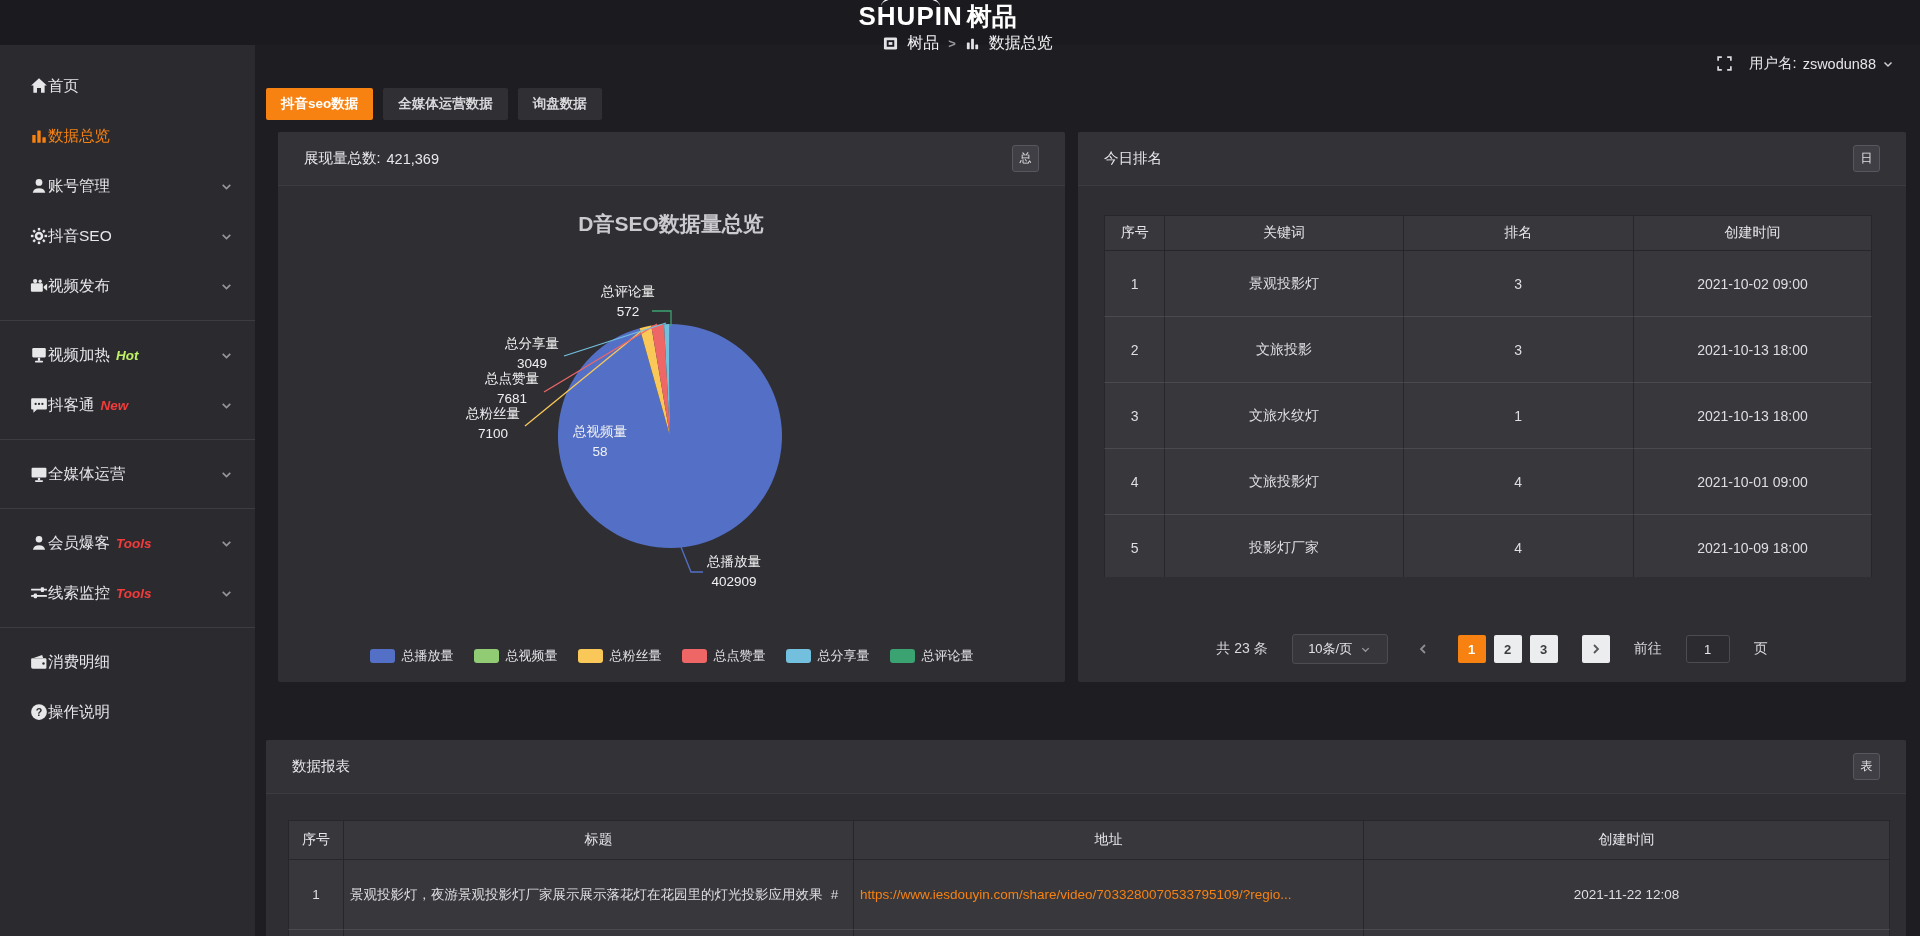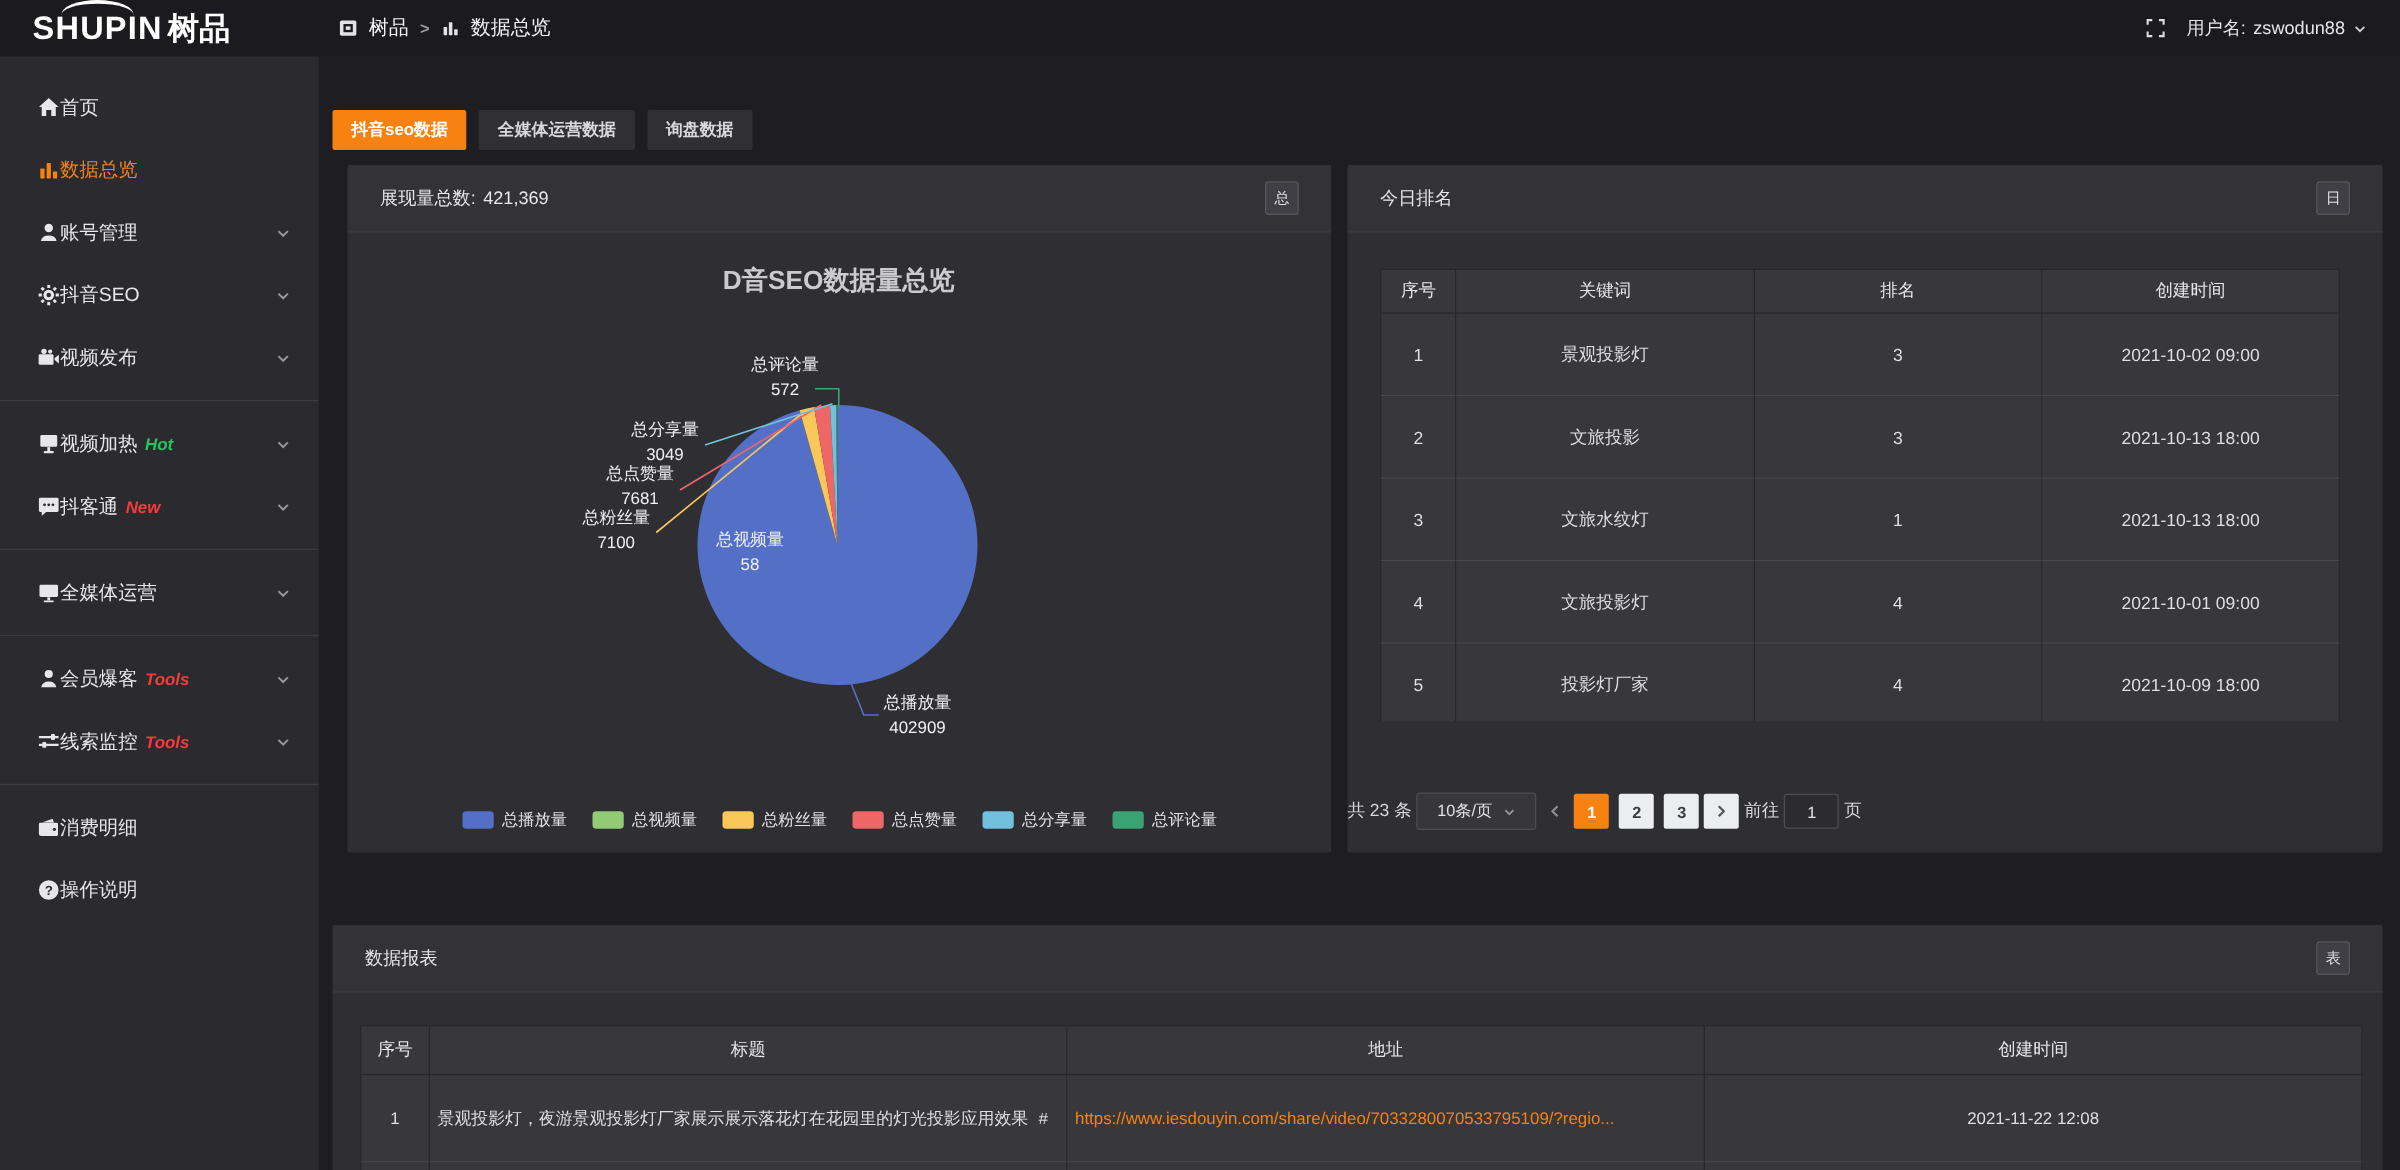--- a/index.html
+++ b/index.html
@@ -7,21 +7,21 @@
   body {
     background:#1e1e22;
     font-family:"Liberation Sans","DejaVu Sans",sans-serif;
     color:#e6e6e9;
     position:relative;
   }
   :root { --accent:#f78211; }
 
   
   .topbar { position:absolute; left:0; top:0; width:1920px; height:45px;
-    background:#1b1b1f; display:flex; align-items:center; z-index:5; }
+    background:#1b1b1f; display:flex; align-items:center; z-index:5;flex-direction:column; }
   .logo { width:255px; padding-left:26px; display:flex; align-items:baseline; gap:4px; }
   .logo-en { font-size:26px; font-weight:bold; letter-spacing:1px; color:#fff; position:relative; }
   .logo-en::before { content:""; position:absolute; left:22%; top:-7px; width:56%; height:9px;
     border-top:3px solid #fff; border-radius:50% 50% 0 0 / 100% 100% 0 0; }
   .logo-cn { font-size:25px; font-weight:bold; color:#fff; }
   .breadcrumb { display:flex; align-items:center; gap:9px; margin-left:16px; font-size:16px; color:#f2f2f4; }
   .bc-icon { width:15px; height:15px; display:inline-flex; color:#e3e3e6; }
   .bc-icon svg { width:100%; height:100%; }
   .bc-sep { color:#9a9a9e; font-size:13px; font-weight:bold; }
   .topbar-right { margin-left:auto; display:flex; align-items:center; gap:16px; padding-right:26px; font-size:14.5px; }
@@ -69,21 +69,21 @@
   table { border-collapse:separate; border-spacing:0; width:100%; }
   th,td { text-align:center; font-weight:normal; }
   .rank-wrap th { height:36px; background:#37373c; font-size:14px; color:#e6e6e9;
     border-right:1px solid #27272b; border-bottom:1px solid #27272b; border-top:1px solid #27272b; }
   .rank-wrap th:first-child, .rank-wrap td:first-child { border-left:1px solid #27272b; }
   .rank-wrap td { height:66px; background:#37373c; font-size:14px; color:#dfdfe2;
     border-right:1px solid #27272b; border-bottom:1px solid #4a4a50; }
 
   
   .pagination { position:absolute; left:0; bottom:18px; width:100%; display:flex; align-items:center;
-    gap:4px; font-size:14px; color:#d8d8db; }
+    justify-content:center; gap:24px; font-size:14px; color:#d8d8db; }
   .pg-select { width:96px; height:30px; background:#36363b; border:1px solid #4c4c52; border-radius:3px;
     display:flex; align-items:center; justify-content:center; gap:8px; font-size:13px; color:#e2e2e5; cursor:pointer; }
   .pg-select .chev { margin-left:0; width:11px; height:11px; }
   .pg-prev { width:22px; height:28px; display:flex; align-items:center; justify-content:center; color:#8d8d91; cursor:pointer; }
   .pg-prev svg, .page-next svg { width:12px; height:12px; }
   .page-btn { min-width:28px; height:28px; padding:0 4px; border-radius:2px; background:#ecedef; color:#3c3c40;
     font-size:13px; font-weight:bold; display:flex; align-items:center; justify-content:center; cursor:pointer; }
   .page-btn.active { background:var(--accent); color:#fff; }
   .page-next { width:28px; height:28px; border-radius:2px; background:#ecedef; color:#55575a;
     display:flex; align-items:center; justify-content:center; cursor:pointer; }
@@ -225,21 +225,21 @@
       <div class="side-divider"></div>
       <div class="side-item">
         <span class="s-icon">
           <svg viewBox="0 0 16 16" fill="currentColor">
             <rect x="2" y="1.8" width="12" height="8.4" rx="1"></rect>
             <rect x="7" y="10.4" width="2" height="2.8"></rect>
             <rect x="4.4" y="13.2" width="7.2" height="1.5" rx="0.7"></rect>
           </svg>
         </span>
         <span>视频加热</span>
-        <span class="badge" style="color:#22c55e">Hot</span>
+        <span class="badge" style="color:#bef264">Hot</span>
         <span class="chev">
           <svg viewBox="0 0 12 12" fill="none" stroke="currentColor" stroke-width="1.5">
             <path d="M2.5 4.5 6 8l3.5-3.5"></path>
           </svg>
         </span>
       </div>
       <div class="side-item">
         <span class="s-icon">
           <svg viewBox="0 0 16 16" fill="currentColor">
             <path d="M2 2h12a1 1 0 0 1 1 1v8a1 1 0 0 1-1 1H6.2L3 14.8V12H2a1 1 0 0 1-1-1V3a1 1 0 0 1 1-1z"></path>

